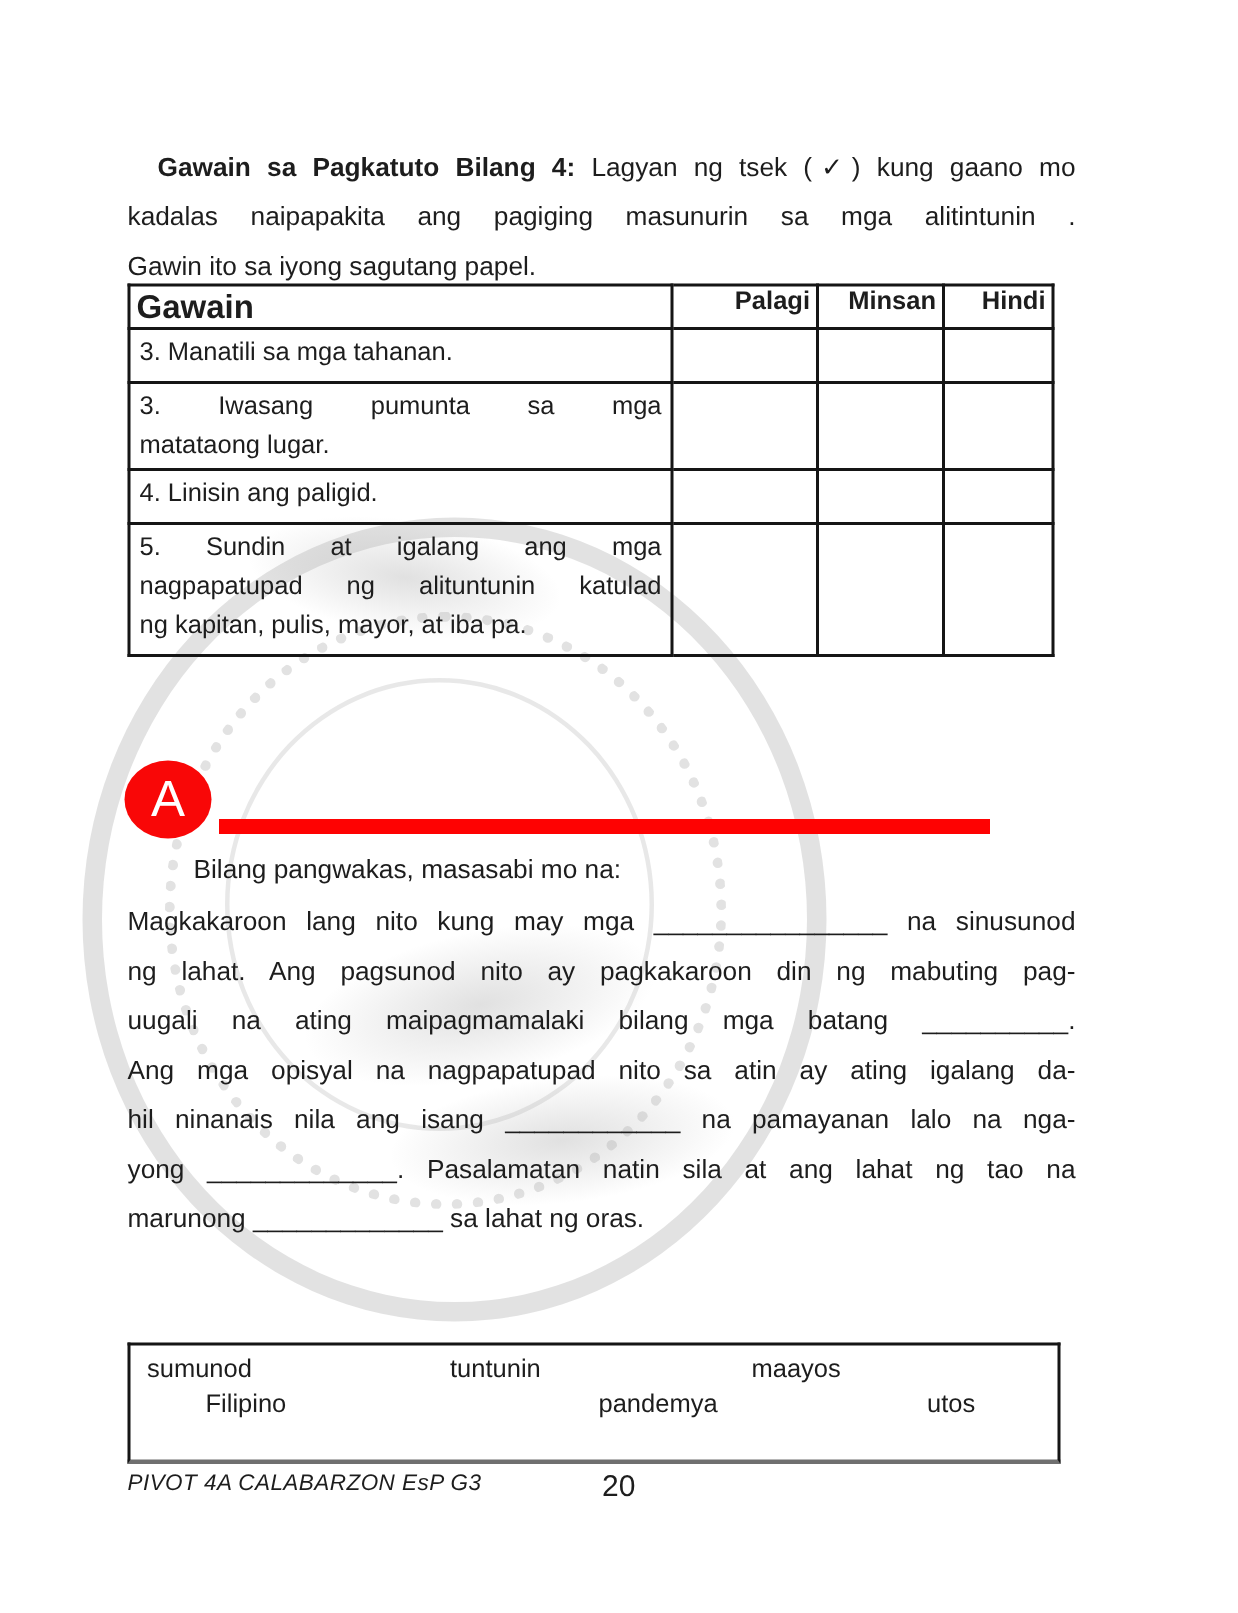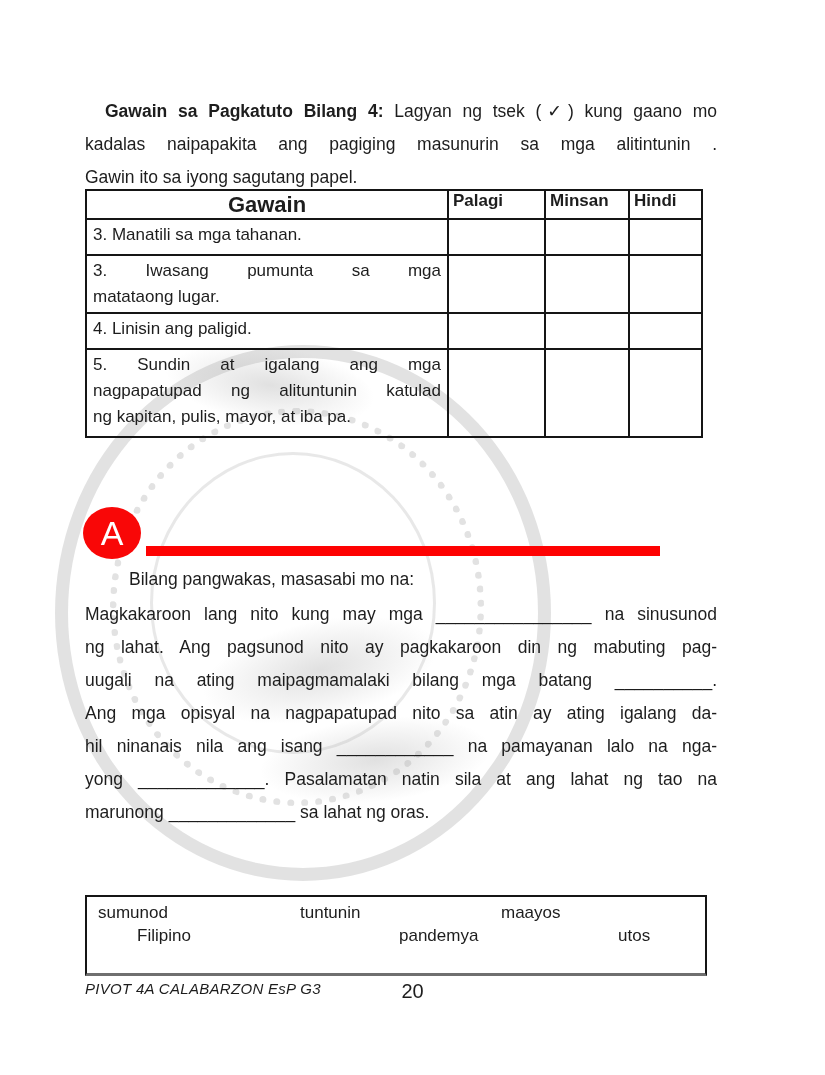--- a/index.html
+++ b/index.html
@@ -27,22 +27,22 @@
   
   #heading{left:85px;top:95px;width:632px;font-size:17.5px;line-height:33px;}
   .j{text-align:justify;text-align-last:justify;}
   .b{font-weight:bold;margin-left:20px;}
 
   
   #freq-table{left:85px;top:189px;}
   table{border-collapse:collapse;table-layout:fixed;width:616px;}
   td,th{border:2px solid #151515;vertical-align:top;padding:2px 6px;overflow:hidden;}
   th{padding:0 4px;}
-  .th-task{font-size:22px;font-weight:bold;text-align:center;height:26px;line-height:27px;}
-  .th-freq{font-size:17px;font-weight:bold;text-align:left;}
+  .th-task{font-size:22px;font-weight:bold;text-align:left;height:26px;line-height:27px;}
+  .th-freq{font-size:17px;font-weight:bold;text-align:right;}
   .tl{font-size:17px;line-height:26px;}
   .tl.j{text-align:justify;text-align-last:justify;}
 
   
   #sec-circle{left:83px;top:507px;width:58px;height:52px;border-radius:50%;
     background:#f90707;color:#ffffff;text-align:center;
     font-size:34px;line-height:52px;font-weight:400;}
   #sec-rule{left:146px;top:546px;width:514px;height:10px;background:#fe0202;}
 
   

